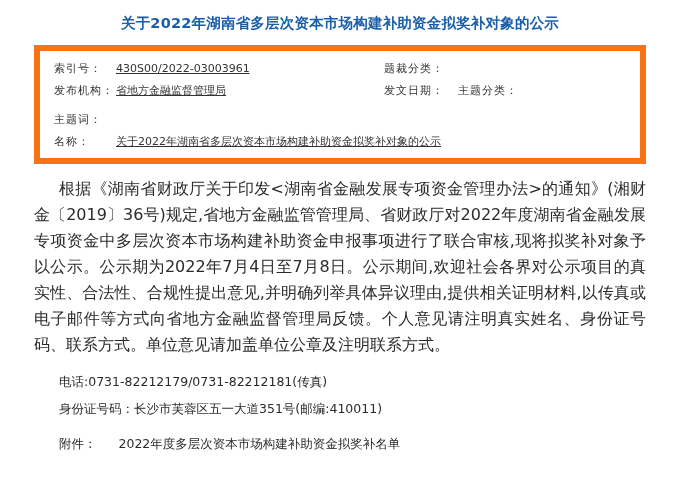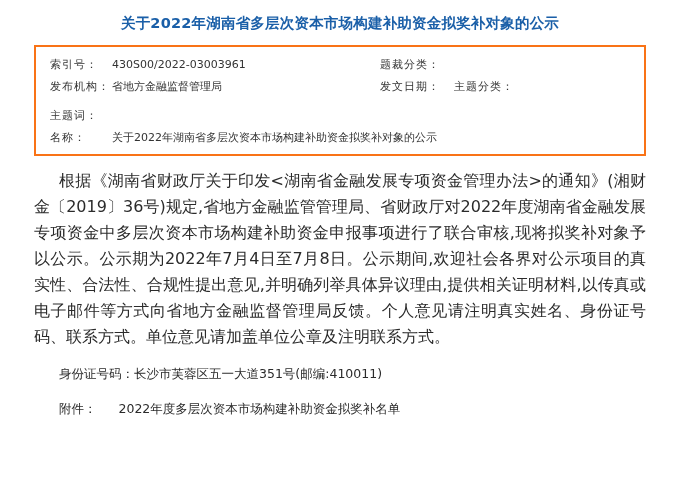--- a/index.html
+++ b/index.html
@@ -26,21 +26,21 @@
     margin: 0;
     padding: 14px 10px 12px 10px;
     text-align: center;
     font-size: 14.5px;
     font-weight: bold;
     color: #1a5fa8;
     letter-spacing: 0.2px;
   }
   
   .meta-box {
-    border: 2px solid #f97316;
+    border: 6px solid #f97316;
     background: #ffffff;
     padding: 10px 14px 9px 14px;
     margin: 0 0 12px 0;
   }
   .meta-grid {
     display: grid;
     grid-template-columns: 62px 268px 74px auto;
     row-gap: 7px;
     column-gap: 0px;
     font-size: 11px;
@@ -50,20 +50,21 @@
   .meta-label {
     color: #333333;
     letter-spacing: 1px;
     white-space: nowrap;
   }
   .meta-value {
     color: #333333;
     white-space: nowrap;
     overflow: hidden;
     text-overflow: ellipsis;
+    text-decoration: underline;
   }
   .meta-row-full {
     grid-column: 2 / span 3;
   }
   
   .body-text {
     font-size: 16px;
     line-height: 26px;
     color: #2b2b2b;
     text-align: justify;
@@ -115,19 +116,20 @@
       <div class="meta-label">主题词：</div>
       <div class="meta-value meta-row-full"></div>
 
       <div class="meta-label">名称：</div>
       <div class="meta-value meta-row-full">关于2022年湖南省多层次资本市场构建补助资金拟奖补对象的公示</div>
     </div>
   </div>
 
   <p class="body-text first-indent">根据《湖南省财政厅关于印发&lt;湖南省金融发展专项资金管理办法&gt;的通知》(湘财金〔2019〕36号)规定,省地方金融监管管理局、省财政厅对2022年度湖南省金融发展专项资金中多层次资本市场构建补助资金申报事项进行了联合审核,现将拟奖补对象予以公示。公示期为2022年7月4日至7月8日。公示期间,欢迎社会各界对公示项目的真实性、合法性、合规性提出意见,并明确列举具体异议理由,提供相关证明材料,以传真或电子邮件等方式向省地方金融监督管理局反馈。个人意见请注明真实姓名、身份证号码、联系方式。单位意见请加盖单位公章及注明联系方式。</p>
 
+  <p class="contact-line">电话:0731-82212179/0731-82212181(传真)</p>
   <p class="contact-line">身份证号码：长沙市芙蓉区五一大道351号(邮编:410011)</p>
 
   <p class="attach-line">
     <span>附件：</span><span class="attach-name">2022年度多层次资本市场构建补助资金拟奖补名单</span>
   </p>
 
 </div>
 
 </body></html>

